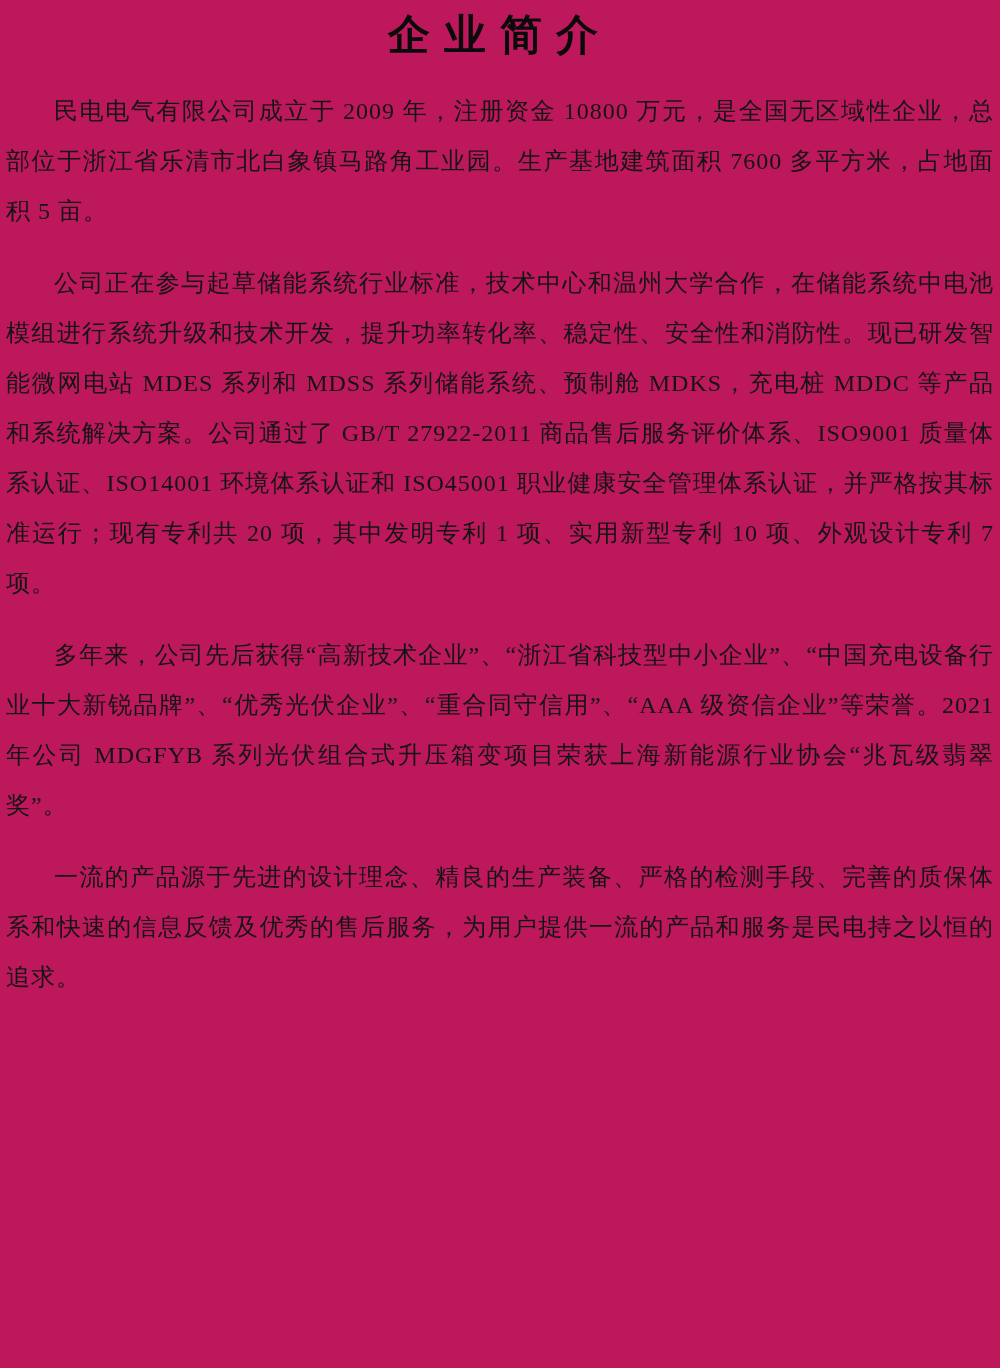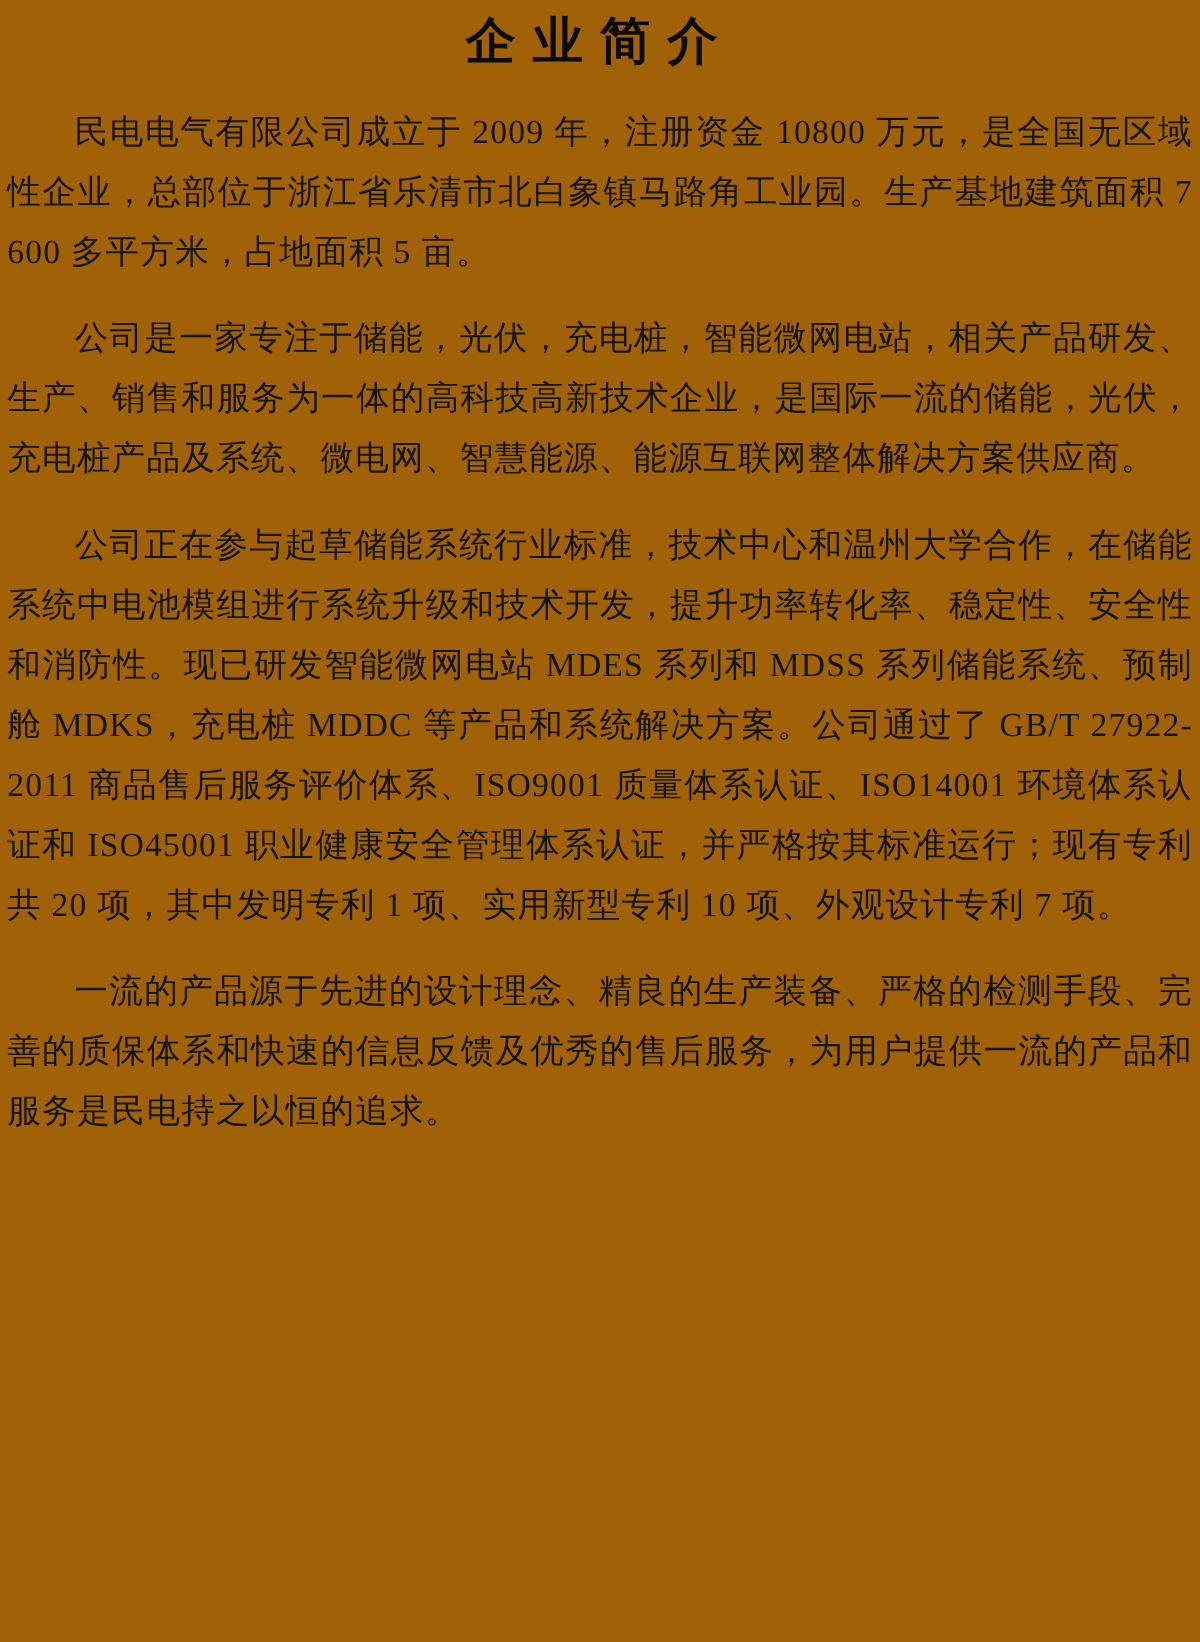--- a/index.html
+++ b/index.html
@@ -5,58 +5,58 @@
   html, body {
     margin: 0;
     padding: 0;
     background: #ffffff;
   }
   .page {
     position: relative;
     width: 1000px;
     height: 1368px;
     margin: 0 auto;
-    background: #a16207;
+    background: #be185d;
     color: #121212;
     font-family: "Liberation Serif", "DejaVu Serif", serif;
     overflow: hidden;
     box-sizing: border-box;
     padding: 8px 6px 0 6px;
   }
   .doc-title {
     margin: 2px 0 26px 0;
     text-align: center;
     font-size: 42px;
     line-height: 50px;
     font-weight: 700;
     letter-spacing: 14px;
     color: #0a0a0a;
     
     font-style: normal;
   }
   .doc-body p {
     margin: 0 0 22px 0;
-    font-size: 28px;
+    font-size: 24px;
     line-height: 50px;
     text-align: justify;
     text-justify: inter-character;
     text-indent: 2em;
     color: #141414;
     letter-spacing: 1px;
     word-break: break-all;
   }
   .doc-body p:last-child {
     margin-bottom: 0;
   }
 </style>
 </head>
 <body>
 
 <div class="page">
   <h1 class="doc-title">企业简介</h1>
 
   <div class="doc-body">
     <p>民电电气有限公司成立于 2009 年，注册资金 10800 万元，是全国无区域性企业，总部位于浙江省乐清市北白象镇马路角工业园。生产基地建筑面积 7600 多平方米，占地面积 5 亩。</p>
-    <p>公司是一家专注于储能，光伏，充电桩，智能微网电站，相关产品研发、生产、销售和服务为一体的高科技高新技术企业，是国际一流的储能，光伏，充电桩产品及系统、微电网、智慧能源、能源互联网整体解决方案供应商。</p>
     <p>公司正在参与起草储能系统行业标准，技术中心和温州大学合作，在储能系统中电池模组进行系统升级和技术开发，提升功率转化率、稳定性、安全性和消防性。现已研发智能微网电站 MDES 系列和 MDSS 系列储能系统、预制舱 MDKS，充电桩 MDDC 等产品和系统解决方案。公司通过了 GB/T 27922-2011 商品售后服务评价体系、ISO9001 质量体系认证、ISO14001 环境体系认证和 ISO45001 职业健康安全管理体系认证，并严格按其标准运行；现有专利共 20 项，其中发明专利 1 项、实用新型专利 10 项、外观设计专利 7 项。</p>
+    <p>多年来，公司先后获得“高新技术企业”、“浙江省科技型中小企业”、“中国充电设备行业十大新锐品牌”、“优秀光伏企业”、“重合同守信用”、“AAA 级资信企业”等荣誉。2021 年公司 MDGFYB 系列光伏组合式升压箱变项目荣获上海新能源行业协会“兆瓦级翡翠奖”。</p>
     <p>一流的产品源于先进的设计理念、精良的生产装备、严格的检测手段、完善的质保体系和快速的信息反馈及优秀的售后服务，为用户提供一流的产品和服务是民电持之以恒的追求。</p>
   </div>
 </div>
 
 </body></html>

